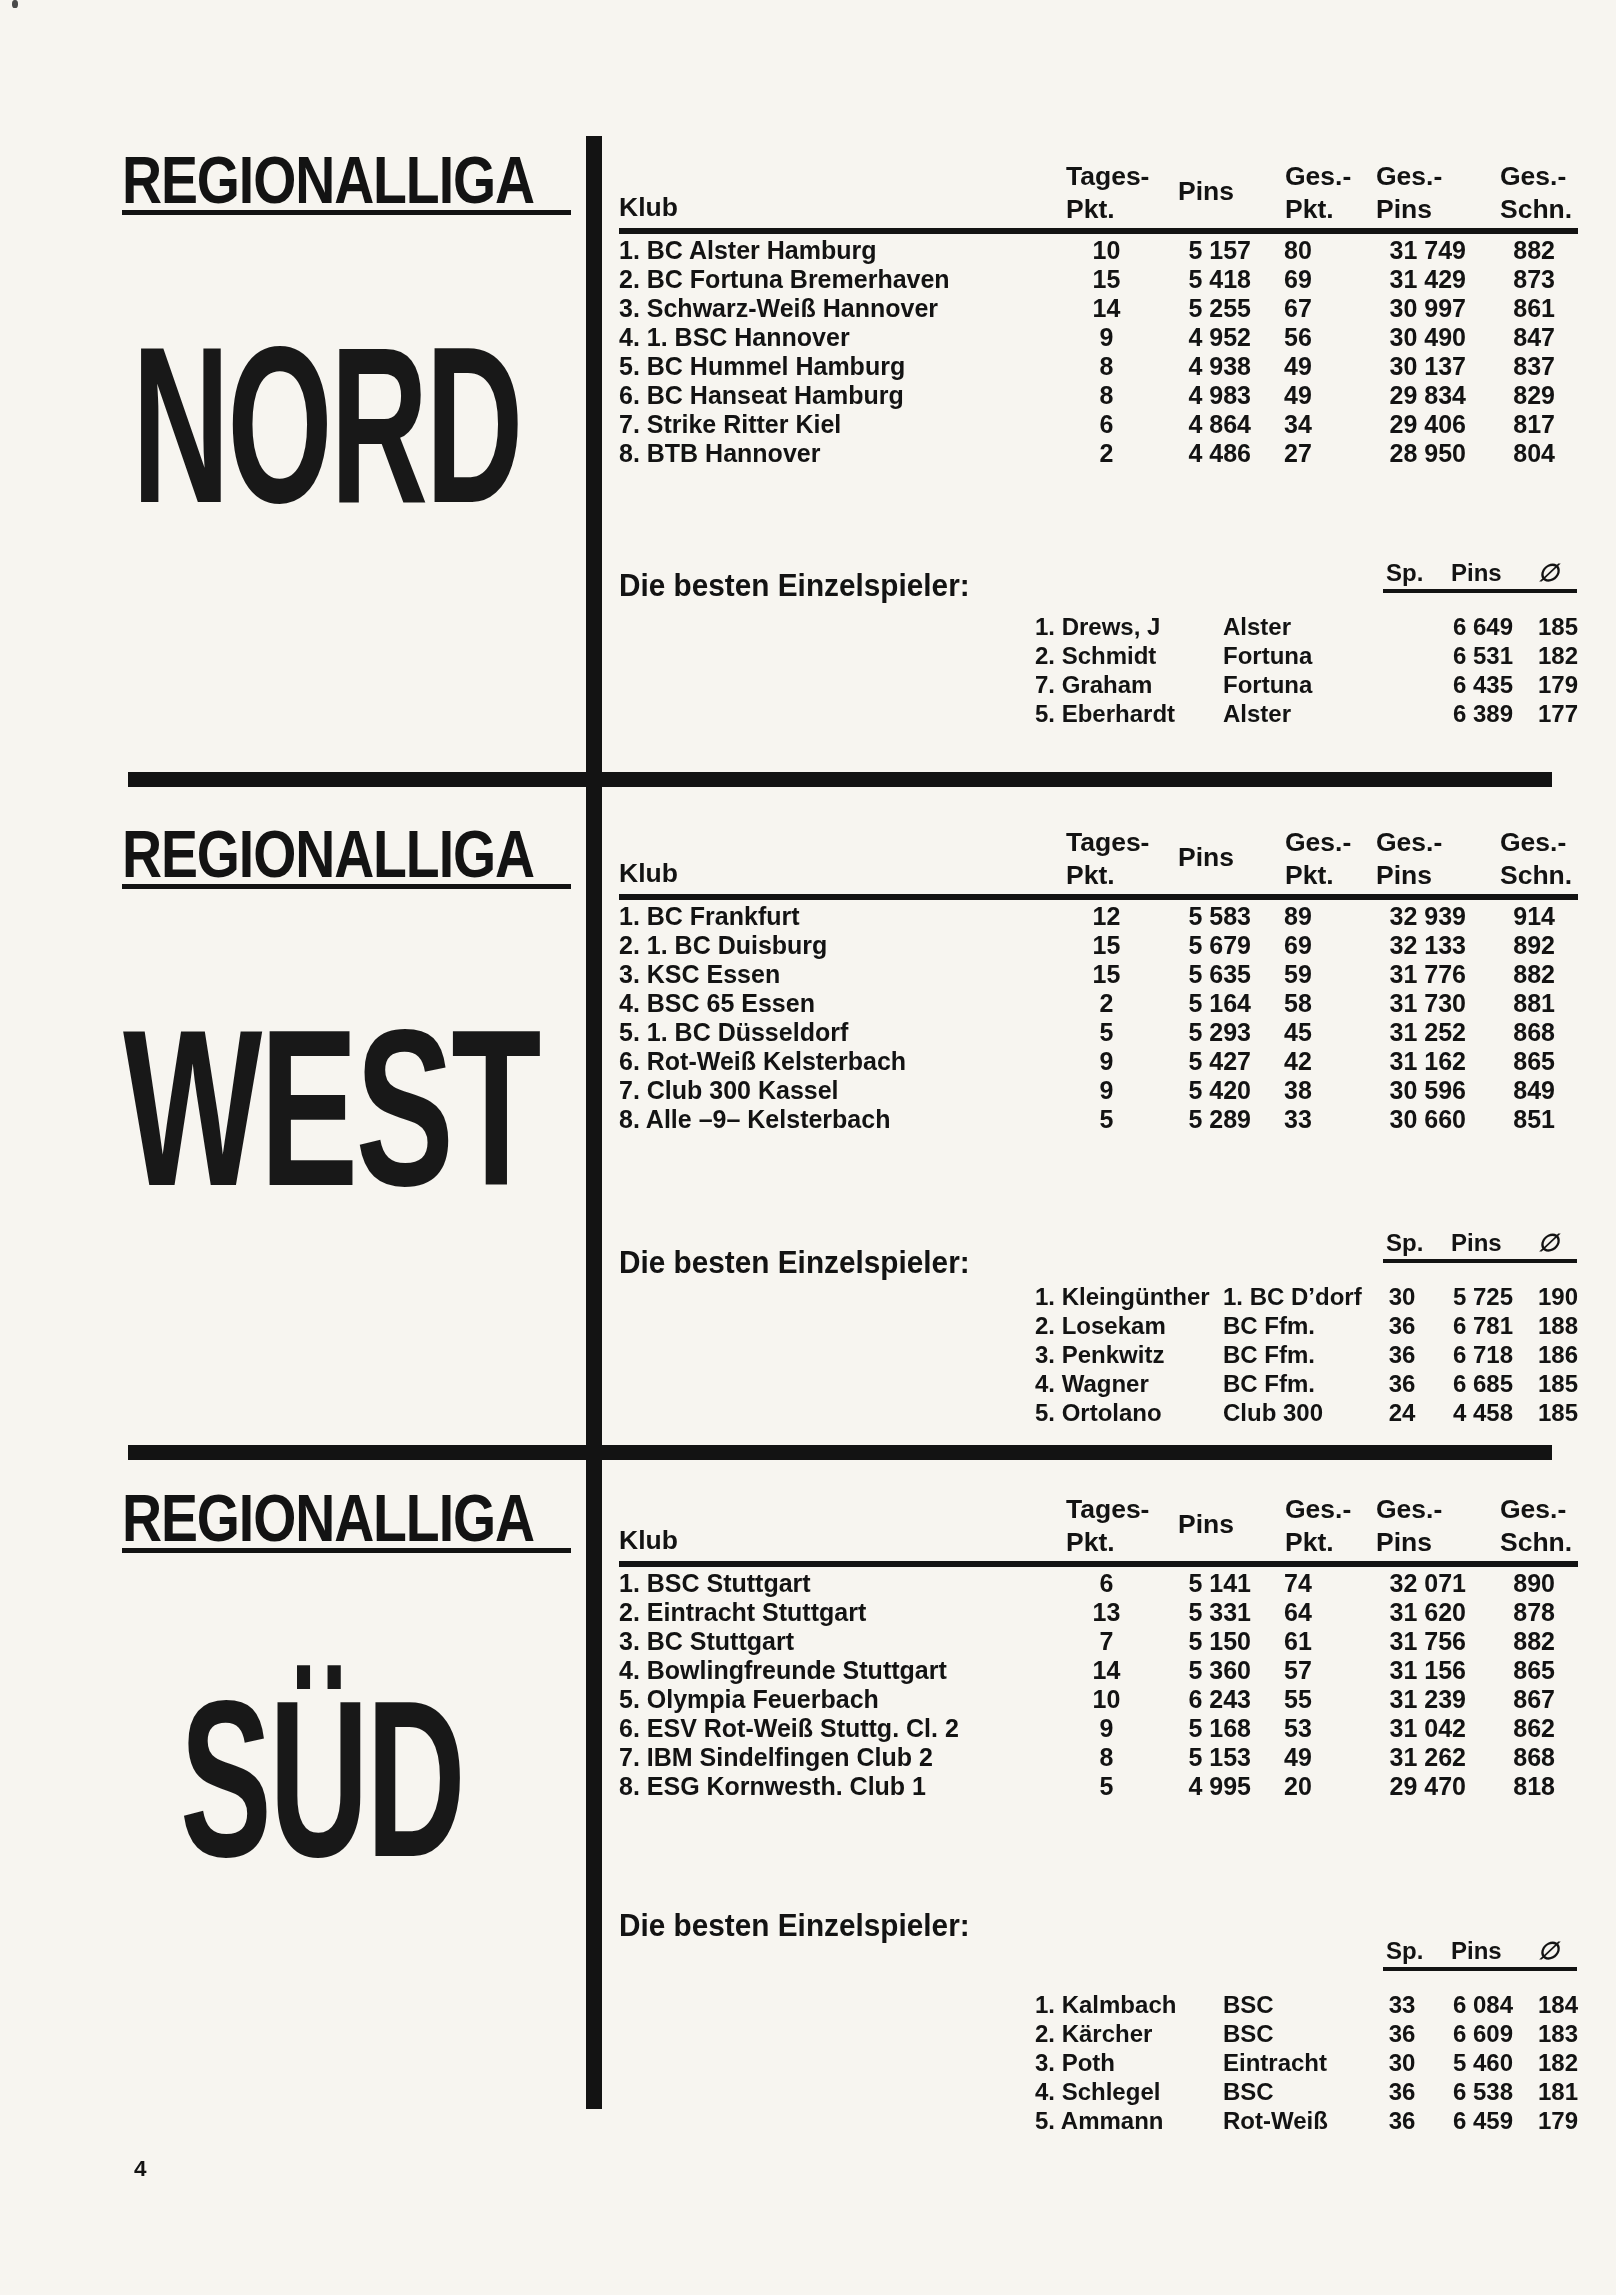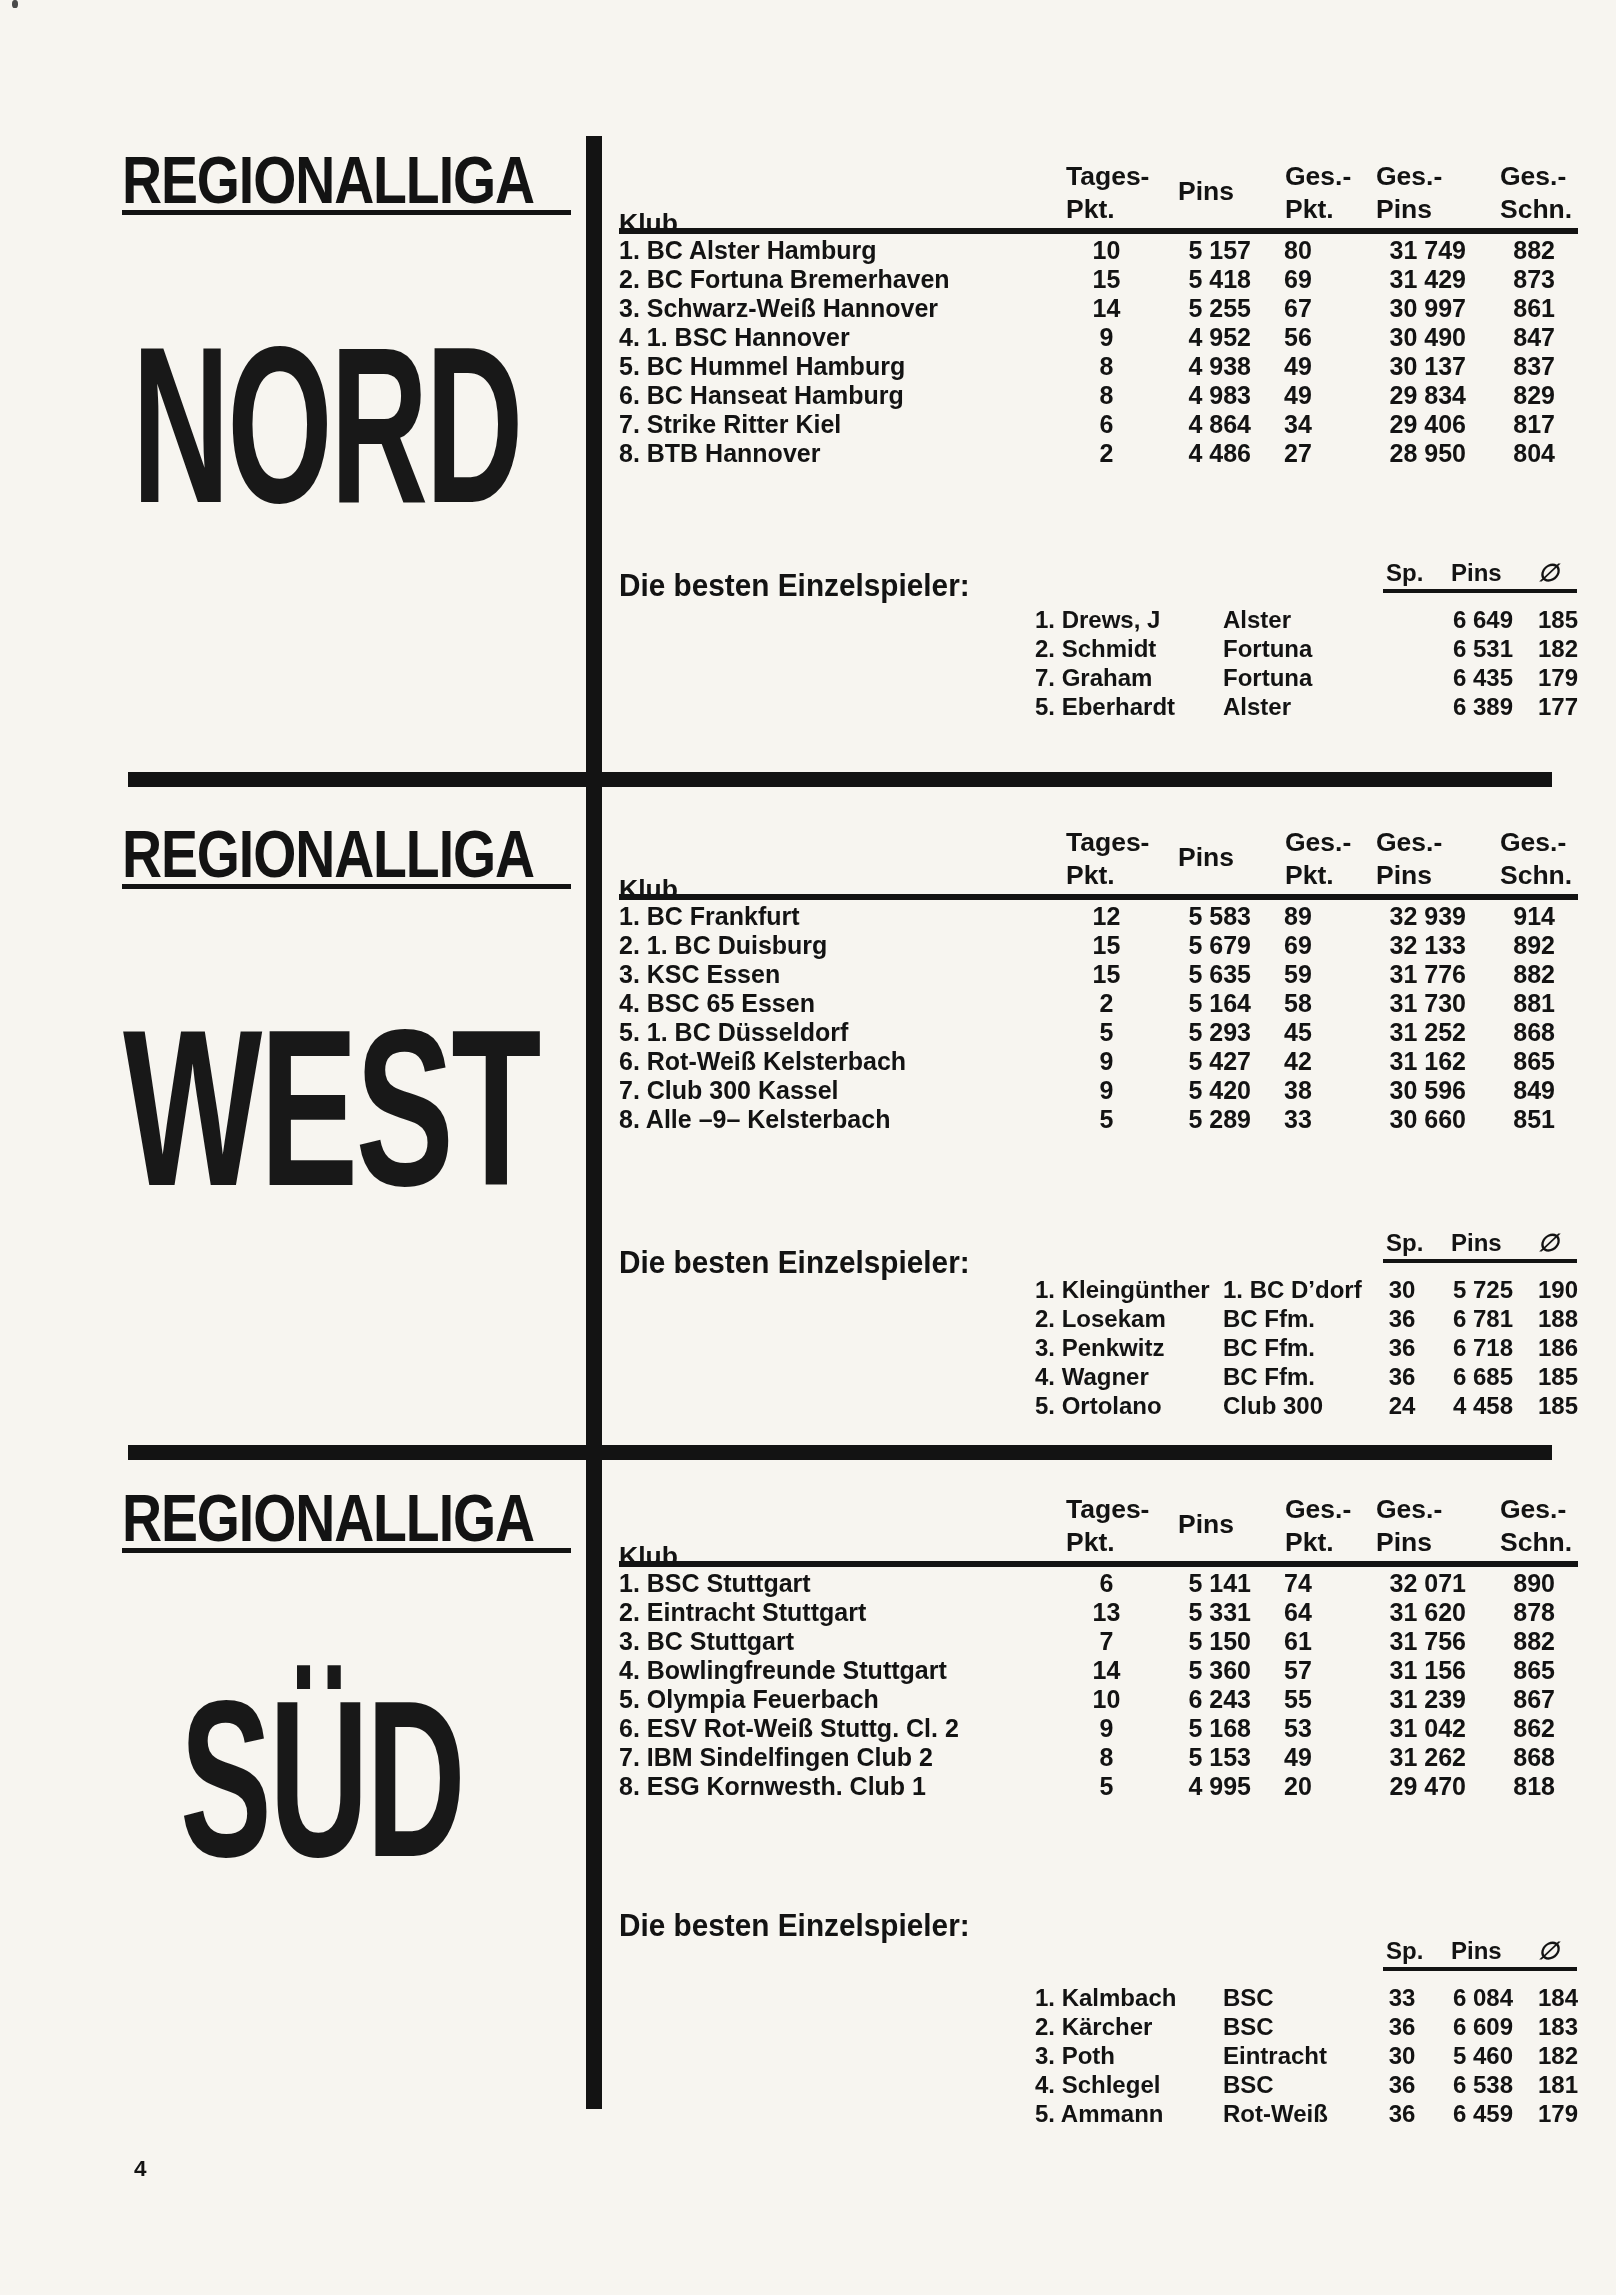--- a/index.html
+++ b/index.html
@@ -26,21 +26,21 @@
   .w-west{left:123px;top:1022px;transform:scaleX(.665);}
   .w-sued{left:180px;top:1693px;transform:scaleX(.62);}
   
   .vbar{position:absolute;left:586px;top:136px;width:16px;height:1973px;background:#131313;}
   .divider{position:absolute;left:128px;width:1424px;height:14.6px;background:#131313;}
   .speck{position:absolute;left:12px;top:0;width:6px;height:8px;background:#4a4a4a;border-radius:45%;}
   
   .club-table{position:absolute;left:619px;width:959px;height:311px;}
   .th{position:absolute;font-size:26.5px;font-weight:bold;line-height:29px;white-space:nowrap;}
   .th2{position:absolute;font-size:26.5px;font-weight:bold;line-height:33px;white-space:pre-line;}
-  .h-klub{left:0;top:52px;}
+  .h-klub{left:0;top:36px;}
   .h-tages{left:447px;top:2.6px;}
   .h-pins{left:559px;top:20px;}
   .h-gespkt{left:666px;top:2.6px;}
   .h-gespins{left:757px;top:2.6px;}
   .h-gesschn{left:881px;top:2.6px;}
   .head-rule{position:absolute;left:0;top:71px;width:959px;height:6px;background:#131313;}
   .rows{position:absolute;left:0;top:79px;width:959px;}
   .club-row{position:relative;height:29px;font-size:25px;font-weight:bold;line-height:28px;}
   .club-row span{position:absolute;white-space:nowrap;}
   .c-club{left:0;width:430px;}
@@ -53,21 +53,21 @@
   .best-label{
     position:absolute;left:619px;font-size:32px;font-weight:bold;line-height:34px;
     transform:scaleX(.93);transform-origin:left center;white-space:nowrap;
   }
   .player-table{position:absolute;left:619px;width:959px;height:199px;}
   .ph{position:absolute;top:0;font-size:24px;font-weight:bold;line-height:28px;}
   .ph-sp{left:767px;}
   .ph-pins{left:832px;}
   .ph-avg{left:919px;font-style:italic;}
   .p-rule{position:absolute;left:764px;top:30px;width:194px;height:4px;background:#131313;}
-  .prows{position:absolute;left:0;top:48px;width:959px;}
+  .prows{position:absolute;left:0;top:55px;width:959px;}
   .player-row{position:relative;height:29px;font-size:24px;font-weight:bold;line-height:26.5px;}
   .player-row span{position:absolute;white-space:nowrap;}
   .p-name{left:416px;width:182px;}
   .p-club{left:604px;width:156px;}
   .p-sp{left:758px;width:50px;text-align:center;}
   .p-pins{left:811px;width:83px;text-align:right;}
   .p-avg{left:907px;width:52px;text-align:right;}
   .page-num{position:absolute;left:134px;top:2156px;font-size:22.5px;font-weight:bold;}
 </style>
 </head>

